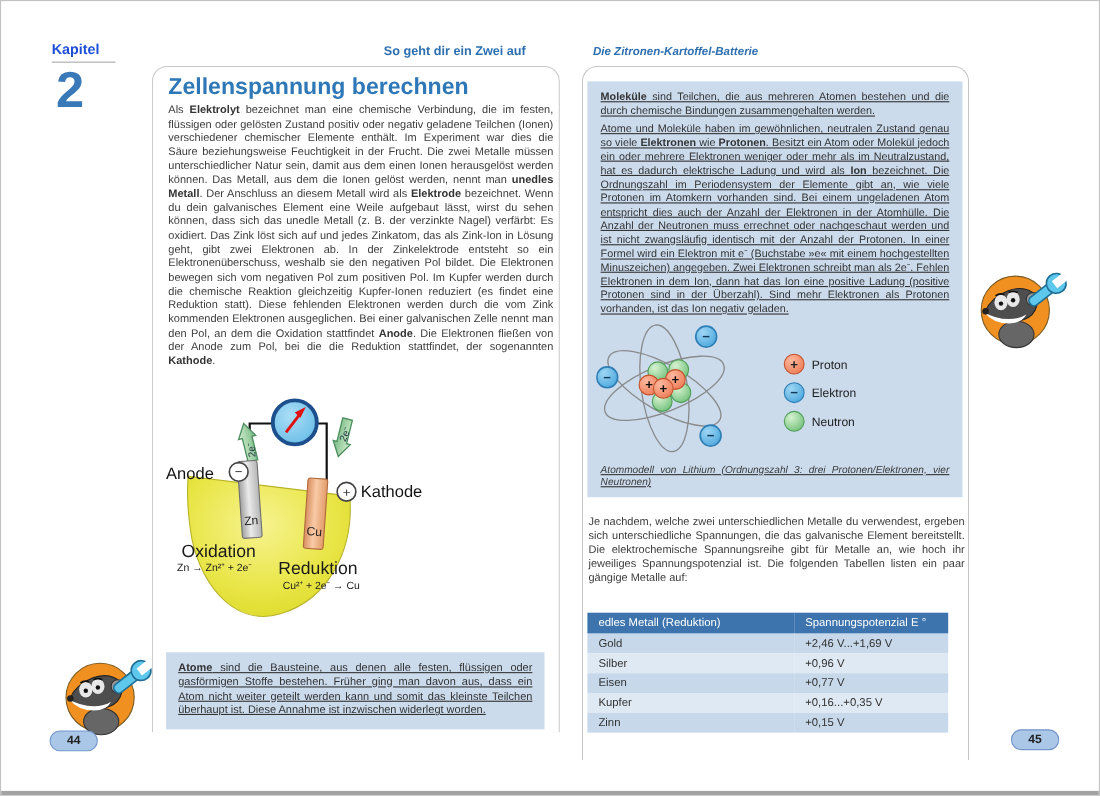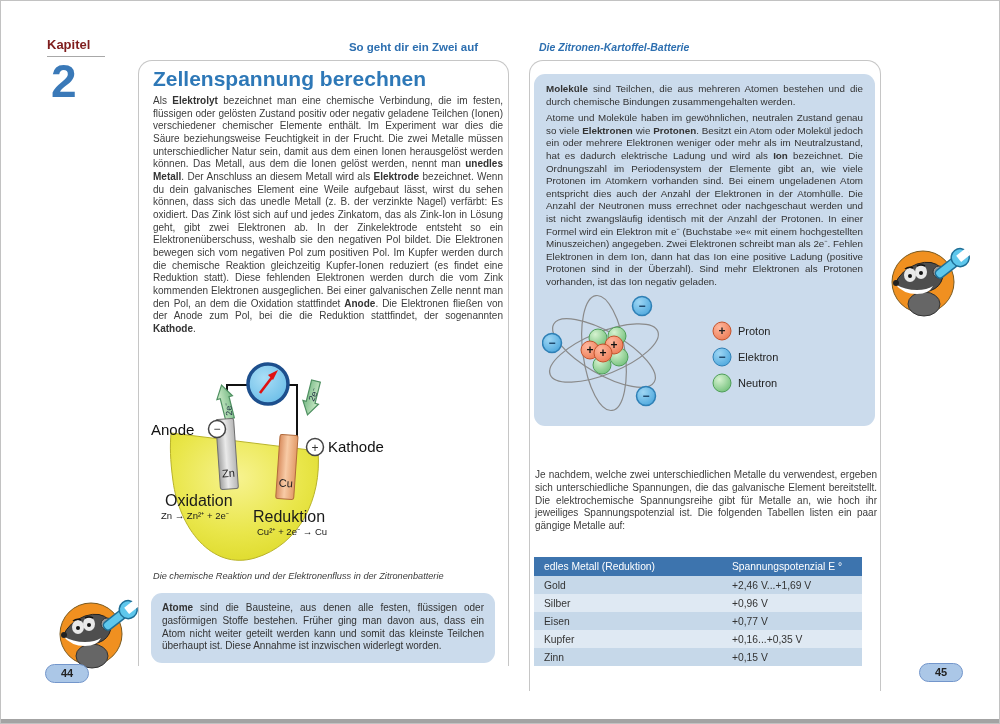--- a/index.html
+++ b/index.html
@@ -5,21 +5,21 @@
   html,body{margin:0;padding:0;background:#fff;}
   .spread{
     position:relative;width:1000px;height:724px;overflow:hidden;
     background:#ffffff;border:1px solid #c2c2c2;box-sizing:border-box;
     font-family:"Liberation Sans",sans-serif;color:#3a3a3a;
   }
   .bottom-band{position:absolute;left:0;right:0;bottom:0;height:4px;background:#a3a3a3;}
 
   
   .chapter-block{position:absolute;left:46px;top:36px;width:70px;}
-  .chapter-label{font-size:13px;font-weight:bold;color:#7f1d1d;}
+  .chapter-label{font-size:13px;font-weight:bold;color:#1d4ed8;}
   .chapter-rule{width:58px;border:none;border-top:1.5px solid #a8a8a8;margin:4px 0 0 0;}
   .chapter-number{font-size:46px;font-weight:bold;color:#3a79b8;line-height:1.05;padding-left:4px;}
   .running-header-left{
     position:absolute;left:137px;top:40px;width:340px;text-align:right;
     font-size:11.5px;font-weight:bold;color:#2d6fb0;
   }
   .running-header-right{
     position:absolute;left:538px;top:40px;width:330px;
     font-size:10.5px;font-weight:bold;font-style:italic;color:#2d6fb0;
   }
@@ -43,22 +43,22 @@
     font-size:10px;line-height:12.65px;text-align:justify;color:#3c3c3c;
   }
   .body-text b, .info-box b{color:#333;}
 
   .caption{
     font-size:9.2px;font-style:italic;color:#3b3b3b;line-height:11.5px;
   }
   .caption-left{position:absolute;left:152px;top:570px;width:346px;}
 
   .info-box{
-    background:#cbdbec;border-radius:11px;box-sizing:border-box;
-    font-size:10px;line-height:12.8px;text-align:justify;color:#333;
+    background:#cbdbec;border-radius:0;box-sizing:border-box;
+    font-size:10px;line-height:12.8px;text-align:justify;color:#333;text-decoration:underline;
   }
   .info-box-left{position:absolute;left:150px;top:592px;width:344px;height:70px;padding:9px 11px;}
   .info-box-right{position:absolute;left:533px;top:73px;width:341px;padding:9px 12px 7px 12px;}
   .info-box-right p{margin:0 0 4px 0;font-size:9.8px;line-height:12.6px;}
   .atom-caption{margin-top:3px;}
 
   .lemon-svg{position:absolute;left:140px;top:358px;width:366px;height:210px;}
   .atom-svg{display:block;margin:2px 0 0 -4px;}
 
   .je-paragraph{
@@ -179,21 +179,20 @@
       <text x="174" y="92.5" font-size="12" fill="#333" text-anchor="middle">+</text>
     </g>
     <text x="187" y="93" font-size="15" fill="#111">Kathode</text>
 
     <text x="24" y="147" font-size="16" fill="#1a1a1a">Oxidation</text>
     <text x="20" y="160" font-size="9.5" fill="#1a1a1a">Zn → Zn²⁺ + 2e⁻</text>
     <text x="112" y="163" font-size="16" fill="#1a1a1a">Reduktion</text>
     <text x="116" y="176" font-size="9.5" fill="#1a1a1a">Cu²⁺ + 2e⁻ → Cu</text>
   </svg>
 
-  <div class="caption caption-left">Die chemische Reaktion und der Elektronenfluss in der Zitronenbatterie</div>
 
   <div class="info-box info-box-left"><b>Atome</b> sind die Bausteine, aus denen alle festen, flüssigen oder gasförmigen Stoffe bestehen. Früher ging man davon aus, dass ein Atom nicht weiter geteilt werden kann und somit das kleinste Teilchen überhaupt ist. Diese Annahme ist inzwischen widerlegt worden.</div>
 
   <svg class="mascot mascot-left" viewBox="0 0 96 72">
     <circle cx="40" cy="36" r="31" fill="#f09020" stroke="#7a5a20"></circle>
     <ellipse cx="41" cy="58" rx="16" ry="12" fill="#666" stroke="#333"></ellipse>
     <path d="M 12 38 Q 18 24 34 18 Q 50 13 58 22 Q 62 28 58 36 Q 54 44 42 46 Q 24 48 12 38 Z" fill="#4e4e4e" stroke="#222"></path>
     <path d="M 12 38 Q 22 44 34 44 Q 44 44 50 40 Q 46 48 34 48 Q 20 48 12 38 Z" fill="#fff"></path>
     <ellipse cx="27" cy="29" rx="6" ry="7" fill="#e8e8e8"></ellipse>
     <ellipse cx="38" cy="26" rx="6" ry="7" fill="#e8e8e8"></ellipse>
@@ -264,20 +263,21 @@
         <text x="180" y="42" font-size="12" font-weight="bold" text-anchor="middle">+</text>
         <text x="196" y="42">Proton</text>
         <circle cx="180" cy="64" r="9" fill="url(#eGrad)" stroke="#2e7fb5"></circle>
         <text x="180" y="68" font-size="12" font-weight="bold" text-anchor="middle" fill="#13395c">−</text>
         <text x="196" y="68">Elektron</text>
         <circle cx="180" cy="90" r="9" fill="url(#nGrad)" stroke="#4f9f58"></circle>
         <text x="196" y="94">Neutron</text>
       </g>
     </svg>
 
+    <div class="caption atom-caption">Atommodell von Lithium (Ordnungszahl 3: drei Protonen/Elektronen, vier Neutronen)</div>
   </div>
 
   <div class="je-paragraph">Je nachdem, welche zwei unterschiedlichen Metalle du verwendest, ergeben sich unterschiedliche Spannungen, die das galvanische Element bereitstellt. Die elektrochemische Spannungsreihe gibt für Metalle an, wie hoch ihr jeweiliges Spannungspotenzial ist. Die folgenden Tabellen listen ein paar gängige Metalle auf:</div>
 
   <table class="metal-table">
     <thead>
       <tr>
         <th class="col-metal">edles Metall (Reduktion)</th>
         <th>Spannungspotenzial E °</th>
       </tr>

